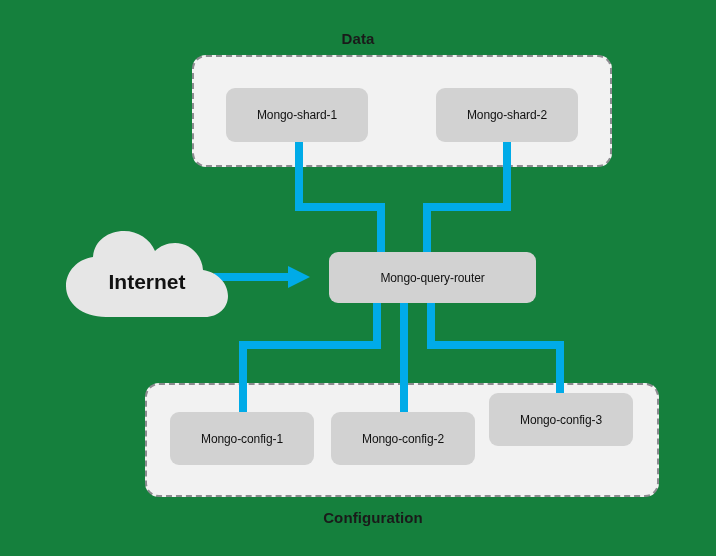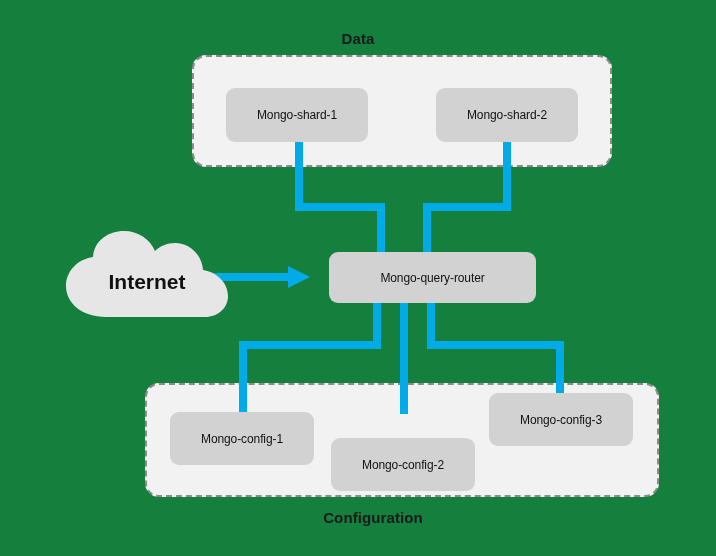--- a/index.html
+++ b/index.html
@@ -131,21 +131,21 @@
   </div>
 
   <div class="node" style="left:301px; top:252px; width:207px; height:51px;margin-left:28px;">
     <span class="node-label">Mongo-query-router</span>
   </div>
 
   <div class="node" style="left:170px; top:412px; width:144px; height:53px;">
     <span class="node-label">Mongo-config-1</span>
   </div>
 
-  <div class="node" style="left:331px; top:412px; width:144px; height:53px;margin-top:26px;">
+  <div class="node" style="left:331px; top:412px; width:144px; height:53px;">
     <span class="node-label">Mongo-config-2</span>
   </div>
 
   <div class="node" style="left:489px; top:393px; width:144px; height:53px;">
     <span class="node-label">Mongo-config-3</span>
   </div>
 
 </div>
 
 </body></html>

